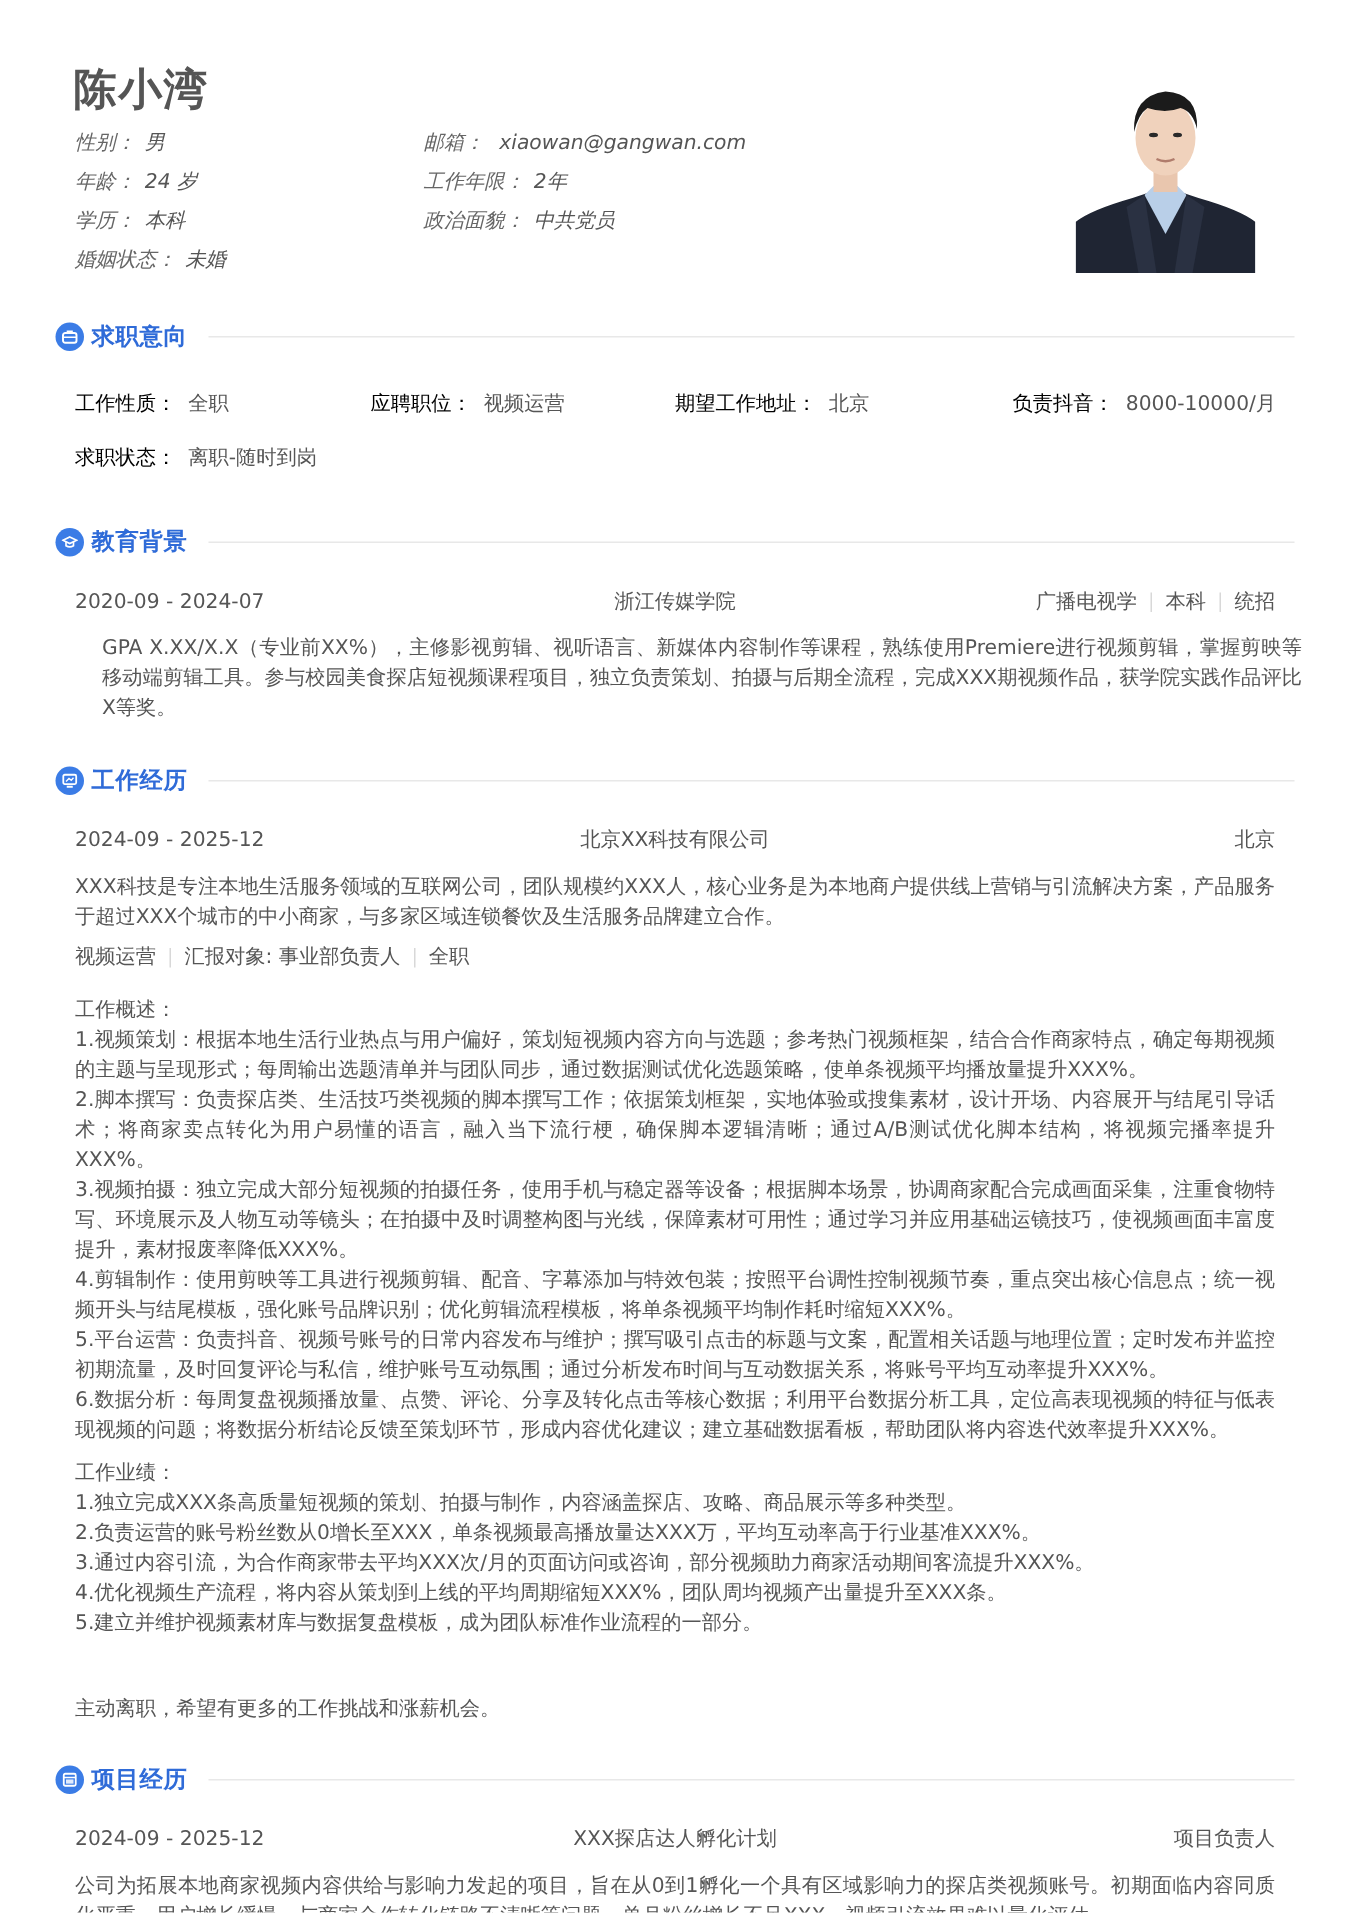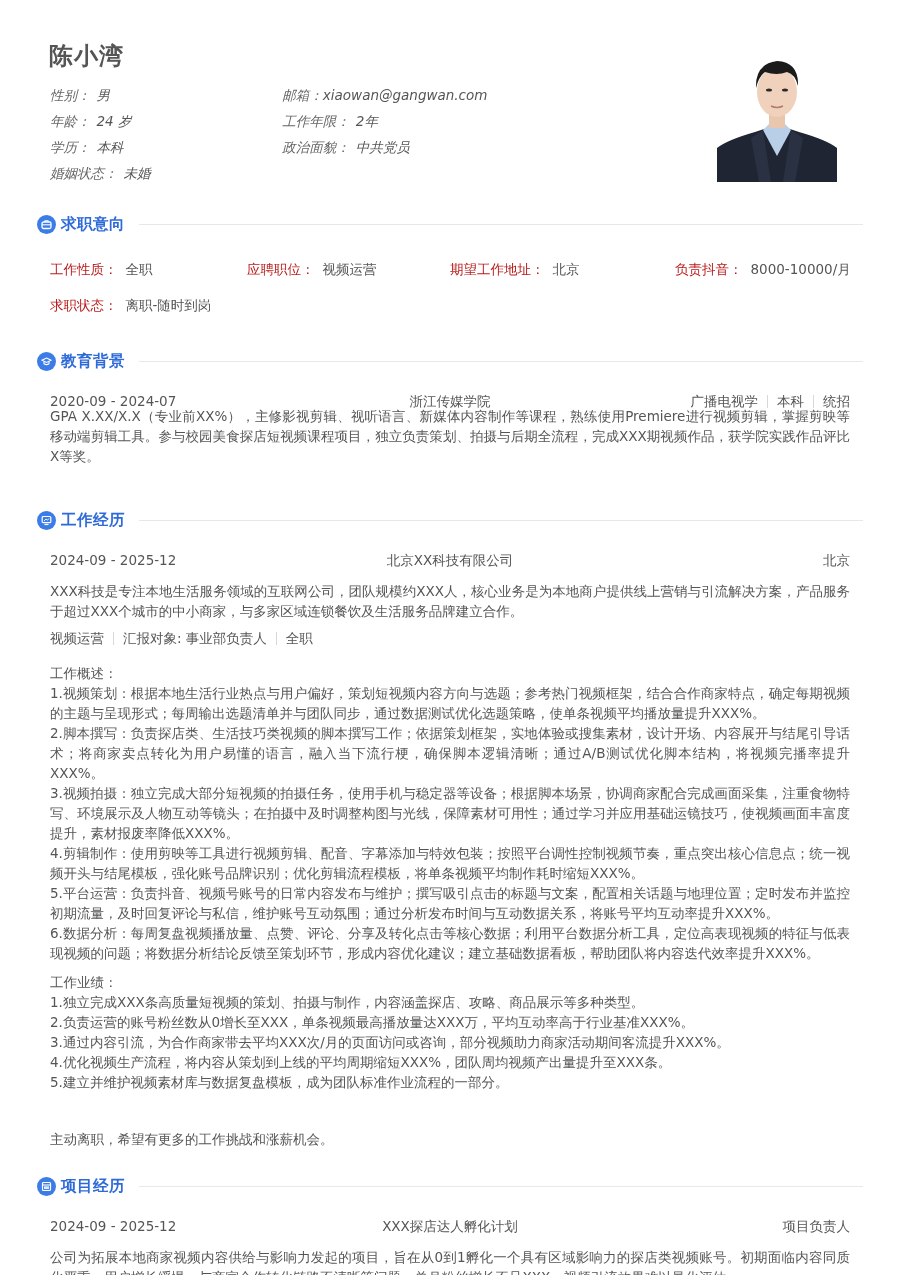--- a/index.html
+++ b/index.html
@@ -1,38 +1,38 @@
 <!DOCTYPE html>
 <html><head>
 <meta charset="utf-8">
 <style>
   * { box-sizing: border-box; margin: 0; padding: 0; }
   html, body { width: 900px; height: 1275px; overflow: hidden; background: #ffffff; }
   body { font-family: "DejaVu Sans", "Liberation Sans", sans-serif; color: #555555; font-size: 13.5px; position: relative; }
 
-  .name { position: absolute; left: 49px; top: 40px; font-size: 24px; font-weight: bold; color: #555555; letter-spacing: 1px; }
+  .name { position: absolute; left: 49px; top: 40px; font-size: 29px; font-weight: bold; color: #555555; letter-spacing: 1px; }
   .info-grid { position: absolute; left: 50px; top: 84px; width: 560px; }
   .info-row { height: 26px; line-height: 22px; display: flex; }
   .info-cell { width: 234px; display: flex; white-space: nowrap; font-style: italic; }
   .info-cell.right { width: 330px; }
   .info-label { color: #666; }
   .info-value { color: #555; margin-left: 6px; }
-  .info-cell.email .info-value { margin-left: 0; }
+  .info-cell.email .info-value { margin-left: 10px; }
 
   .photo { position: absolute; left: 717px; top: 48px; width: 120px; height: 134px; background: #fff; overflow: hidden; }
 
   .section-header { position: absolute; left: 37px; height: 24px; width: 826px; display: flex; align-items: center; }
   .sec-icon { width: 19px; height: 19px; border-radius: 50%; background: #3b7ce6; display: flex; align-items: center; justify-content: center; flex-shrink: 0; }
   .sec-title { font-size: 15.5px; font-weight: bold; color: #2f6bd8; margin-left: 5px; letter-spacing: 0.5px; white-space: nowrap; }
   .sec-line { flex: 1; height: 1px; background: #e8e8e8; margin-left: 14px; }
 
   .row-abs { position: absolute; left: 50px; width: 800px; }
   .intent-row { display: flex; height: 22px; line-height: 22px; white-space: nowrap; }
   .intent-cell { display: flex; }
-  .intent-cell .lbl { color: #b91c1c; }
+  .intent-cell .lbl { color: #000000; }
   .intent-cell .val { margin-left: 8px; color: #555; }
 
   .triple { display: flex; justify-content: space-between; height: 22px; line-height: 22px; white-space: nowrap; }
   .triple .mid { position: absolute; left: 0; right: 0; text-align: center; }
   .triple .right { display: flex; align-items: center; }
   .vsep { display: inline-block; width: 1px; height: 13px; background: #d8d8d8; margin: 0 9px; }
 
   .para { line-height: 20px; color: #555; font-size: 13.5px; text-align: justify; }
   .tags { display: flex; align-items: center; height: 20px; line-height: 20px; white-space: nowrap; }
 </style>
@@ -154,21 +154,21 @@
     <span class="mid">浙江传媒学院</span>
     <span class="right">
       <span>广播电视学</span>
       <span class="vsep"></span>
       <span>本科</span>
       <span class="vsep"></span>
       <span>统招</span>
     </span>
   </div>
 </div>
-<div class="row-abs para" style="top:406px;">GPA X.XX/X.X（专业前XX%），主修影视剪辑、视听语言、新媒体内容制作等课程，熟练使用Premiere进行视频剪辑，掌握剪映等移动端剪辑工具。参与校园美食探店短视频课程项目，独立负责策划、拍摄与后期全流程，完成XXX期视频作品，获学院实践作品评比X等奖。</div>
+<div class="row-abs para" style="top:422px;margin-left:18px;">GPA X.XX/X.X（专业前XX%），主修影视剪辑、视听语言、新媒体内容制作等课程，熟练使用Premiere进行视频剪辑，掌握剪映等移动端剪辑工具。参与校园美食探店短视频课程项目，独立负责策划、拍摄与后期全流程，完成XXX期视频作品，获学院实践作品评比X等奖。</div>
 
 <div class="section-header" style="top:508px;">
   <span class="sec-icon">
     <svg width="11" height="11" viewBox="0 0 11 11">
         <rect x="1.2" y="1.5" width="8.6" height="6.2" rx="1" fill="none" stroke="#fff" stroke-width="1.2"></rect>
         <path d="M3 6 L5 4 L6.5 5.2 L8 3.5" stroke="#fff" stroke-width="0.9" fill="none"></path>
         <path d="M3.5 9.5 H7.5" stroke="#fff" stroke-width="1.2"></path>
       </svg>
   </span>
   <span class="sec-title">工作经历</span>

